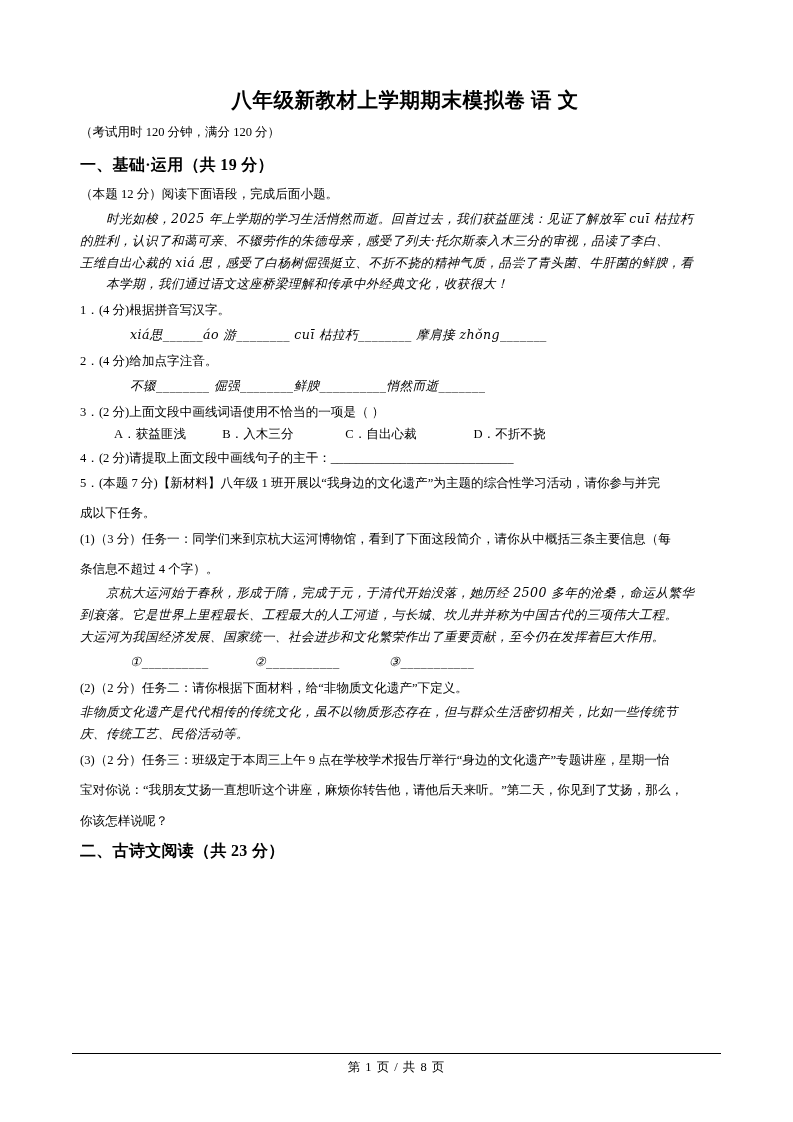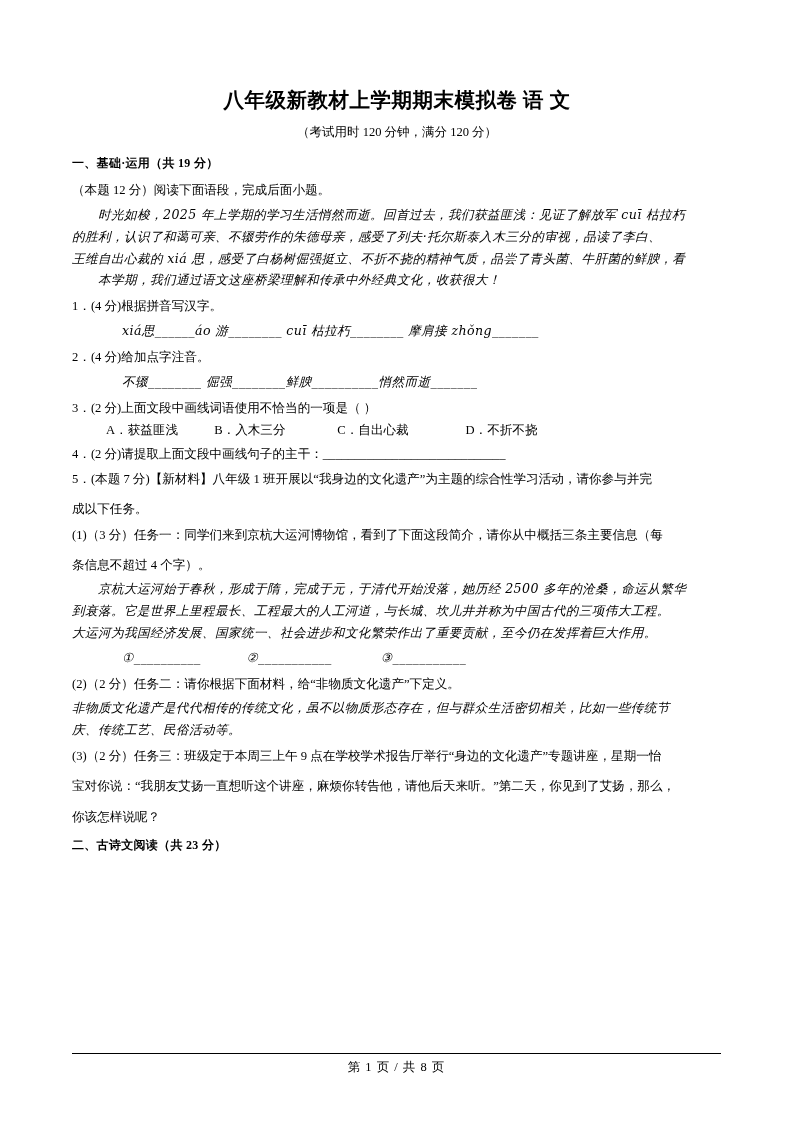--- a/index.html
+++ b/index.html
@@ -17,39 +17,38 @@
   }
   .page {
     position: relative;
     width: 793px;
     height: 1122px;
     padding: 0;
     box-sizing: border-box;
   }
   .content {
     position: absolute;
-    left: 72px;
+    left: 80px;
     top: 86px;
     width: 650px;
   }
   .doc-title {
     text-align: center;
     font-size: 20.5px;
     font-weight: bold;
     letter-spacing: 0.5px;
     margin: 0 0 10px 0;
     font-family: "Liberation Serif", "DejaVu Serif", serif;
   }
   .doc-subtitle {
-    text-align: center;
     font-size: 12.5px;
     margin: 0 0 14px 0;
   }
   .section-head {
-    font-size: 12px;
+    font-size: 16px;
     font-weight: bold;
     margin: 6px 0 8px 0;
     letter-spacing: 0.3px;
   }
   .para {
     font-size: 12.6px;
     line-height: 1.62;
     margin: 0 0 4px 0;
     text-align: justify;
   }

